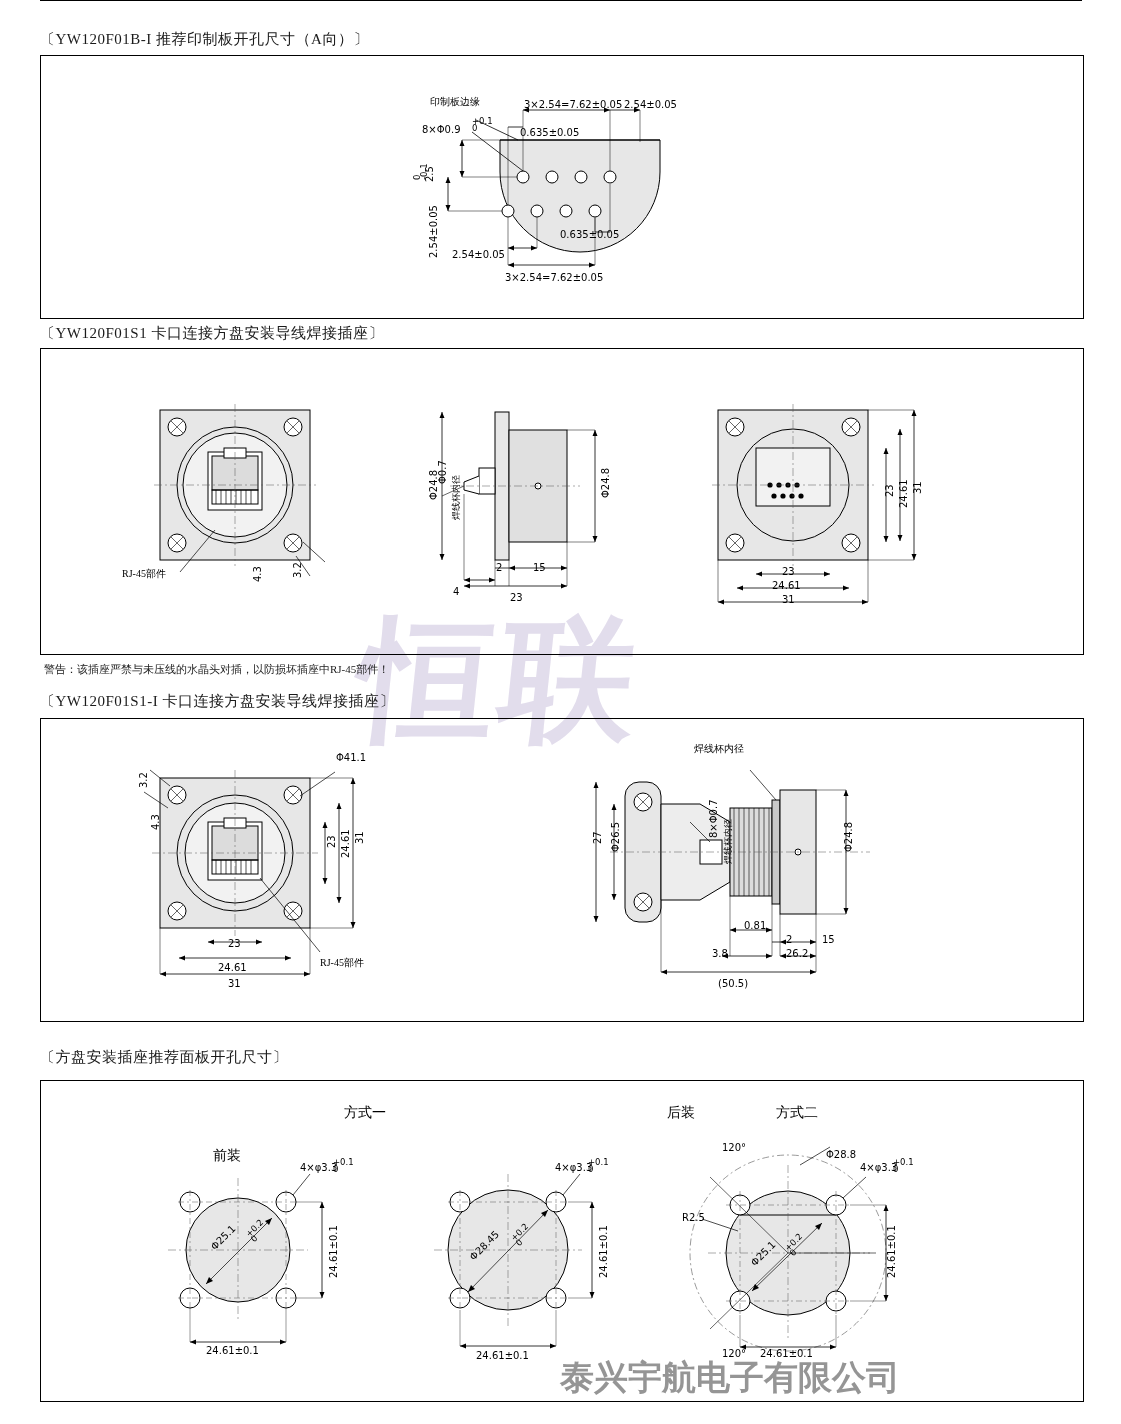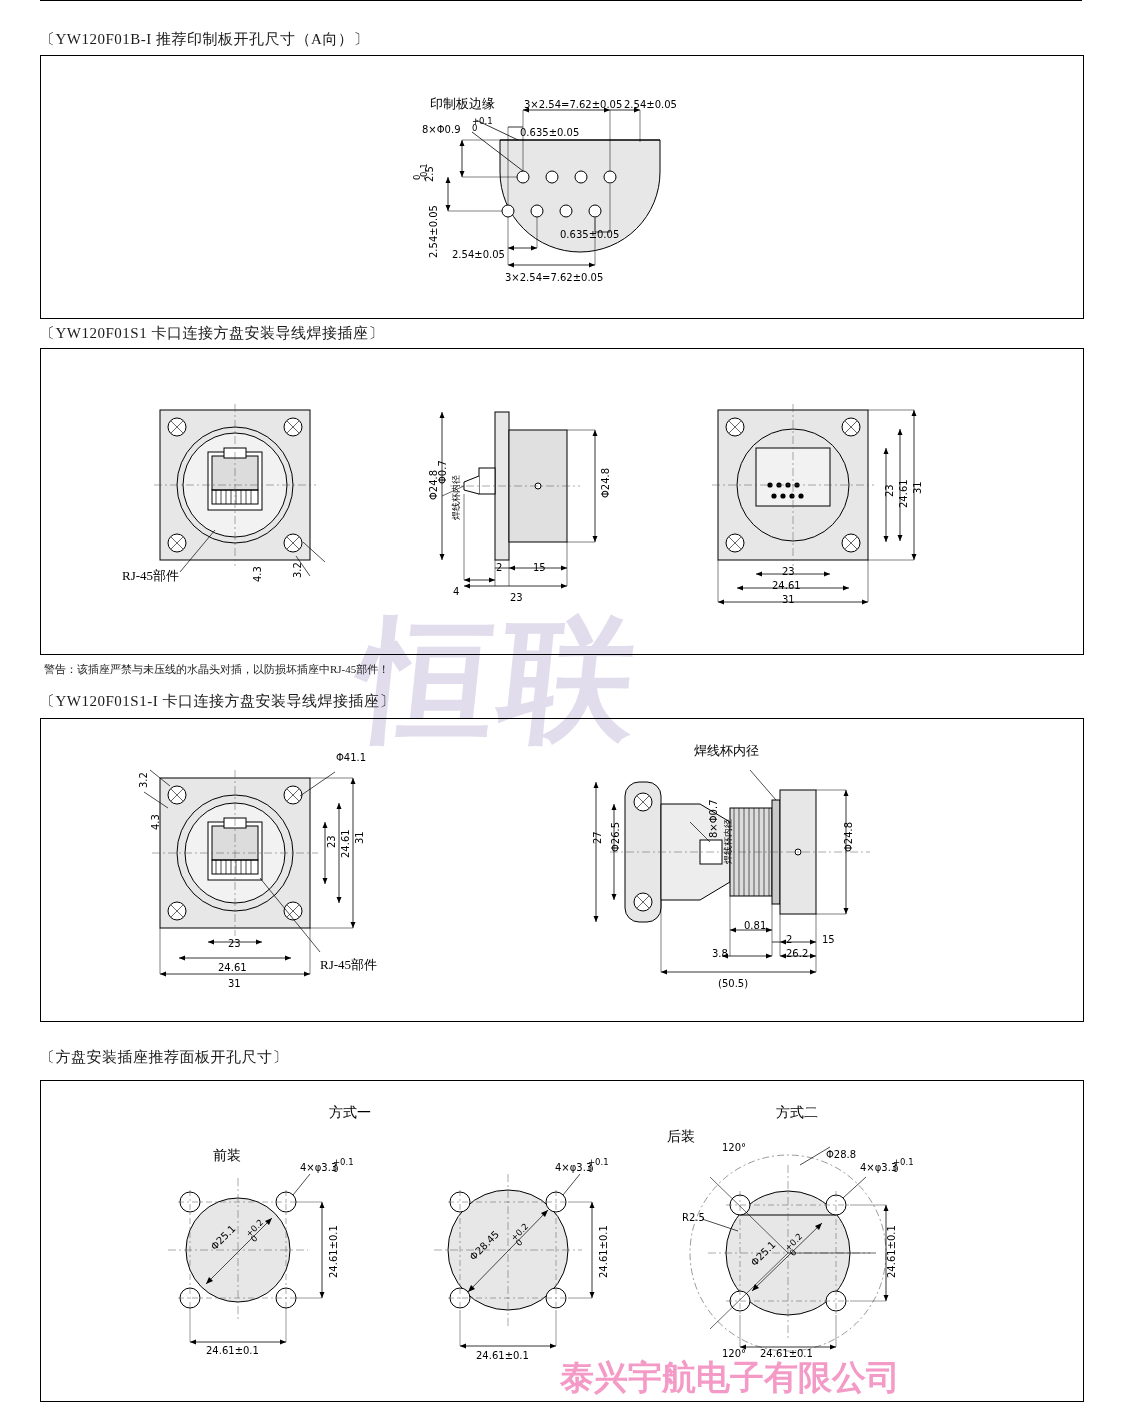--- a/index.html
+++ b/index.html
@@ -21,21 +21,21 @@
     color:#d9d2e6;opacity:.75;
     letter-spacing:6px;
     white-space:nowrap;
     z-index:0;
     transform:skewX(-6deg);
   }
   .wm-bottom{
     position:absolute;left:560px;top:1355px;
     font-family:"DejaVu Sans", sans-serif;
     font-size:34px;font-weight:bold;
-    color:#ec4899;opacity:.55;
+    color:#404040;opacity:.55;
     white-space:nowrap;z-index:0;
   }
 
   
   .sec-title{
     position:absolute;
     font-size:15px;
     font-family:"Liberation Serif", serif;
     white-space:nowrap;
     letter-spacing:.5px;
@@ -58,21 +58,21 @@
     border-top:1px solid #000;z-index:2;
   }
   .txt{
     position:absolute;
     font-family:"DejaVu Sans", sans-serif;
     font-size:10px;
     color:#000;white-space:nowrap;
     z-index:4;
   }
   .txt.sm{font-size:8.5px;}
-  .txt.cn{font-family:"Liberation Serif", serif;font-size:13px;}
+  .txt.cn{font-family:"Liberation Serif", serif;font-size:10px;}
   .txt.rot{transform:rotate(-90deg);transform-origin:0 0;}
   .txt.big{font-size:14px;font-family:"Liberation Serif", serif;}
 
   svg{position:absolute;left:0;top:0;overflow:visible;}
   .sv{position:absolute;}
 </style>
 </head>
 <body>
 
 <div class="page">
@@ -478,22 +478,22 @@
   <div class="txt" style="left:786px;top:934px;">2</div>
   <div class="txt" style="left:822px;top:934px;">15</div>
   <div class="txt" style="left:712px;top:948px;">3.8</div>
   <div class="txt" style="left:786px;top:948px;">26.2</div>
   <div class="txt" style="left:718px;top:978px;">(50.5)</div>
 
   <div class="sec-title" style="left:40px;top:1048px;">〔方盘安装插座推荐面板开孔尺寸〕</div>
   <div class="box" style="left:40px;top:1080px;width:1042px;height:320px;"></div>
 
   <div class="txt big" style="left:213px;top:1104px;margin-top:43px;">前装</div>
-  <div class="txt big" style="left:329px;top:1104px;">方式一</div>
-  <div class="txt big" style="left:667px;top:1128px;">后装</div>
+  <div class="txt big" style="left:344px;top:1104px;">方式一</div>
+  <div class="txt big" style="left:667px;top:1104px;">后装</div>
   <div class="txt big" style="left:776px;top:1104px;">方式二</div>
 
   <div class="sv" style="left:150px;top:1160px;">
     <svg width="210" height="215" viewBox="0 0 210 215">
       <circle cx="88" cy="90" r="52" fill="#e7e7e7" stroke="#000"></circle>
       <circle cx="40" cy="42" r="10" fill="#fff" stroke="#000"></circle>
       <circle cx="136" cy="42" r="10" fill="#fff" stroke="#000"></circle>
       <circle cx="40" cy="138" r="10" fill="#fff" stroke="#000"></circle>
       <circle cx="136" cy="138" r="10" fill="#fff" stroke="#000"></circle>
       <line x1="88" y1="18" x2="88" y2="162" stroke="#555" stroke-width=".5" stroke-dasharray="8,3,2,3"></line>

